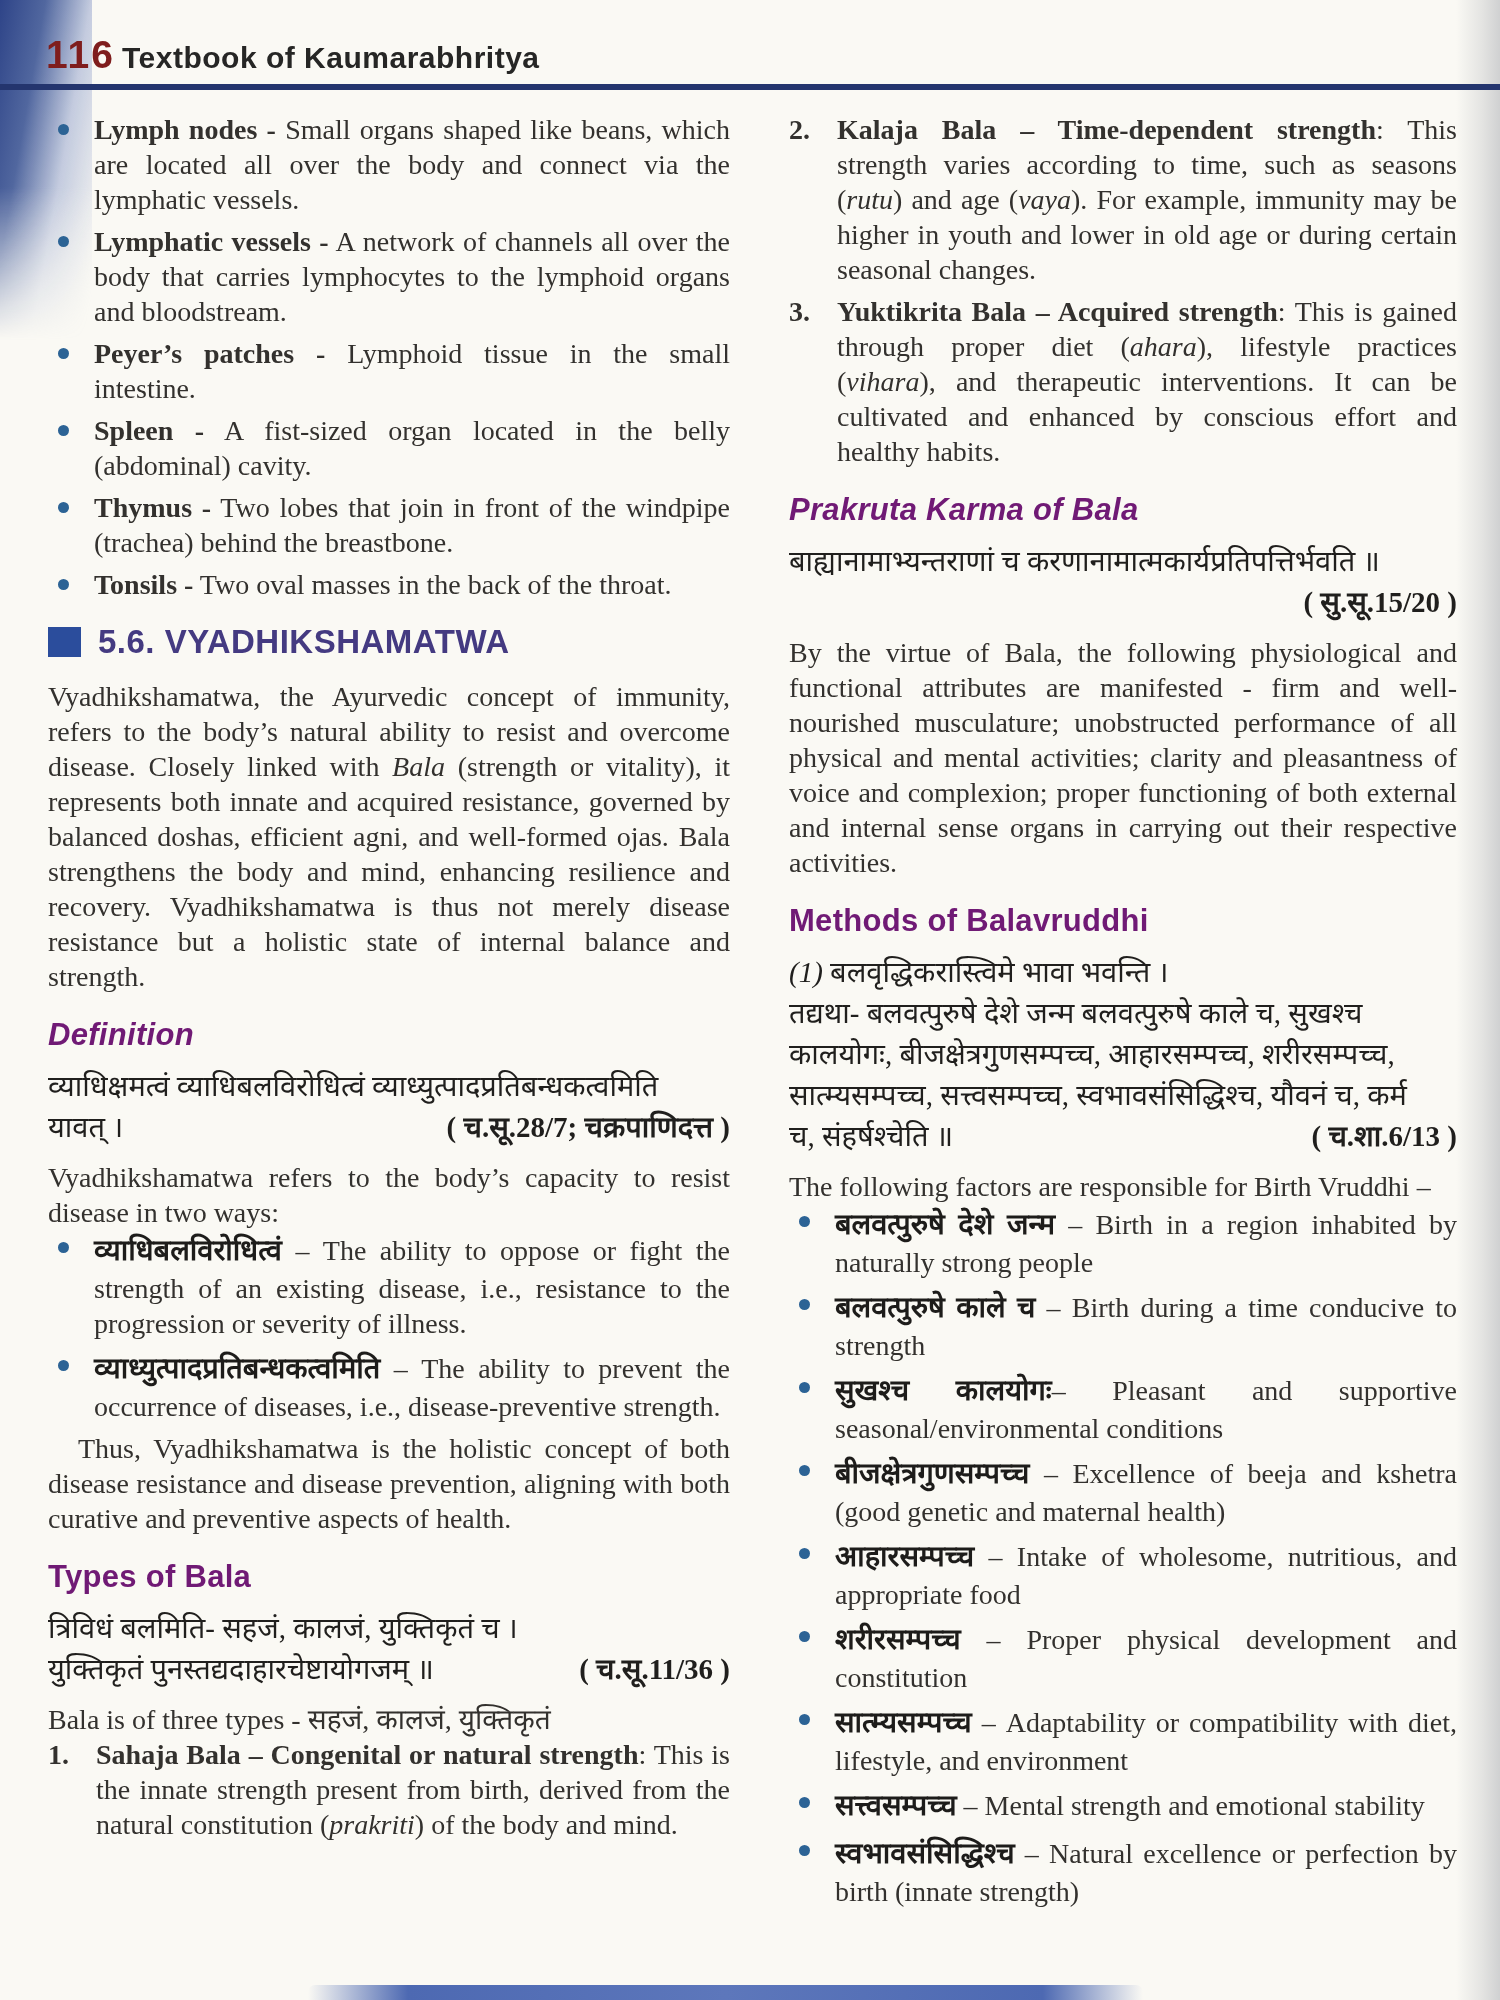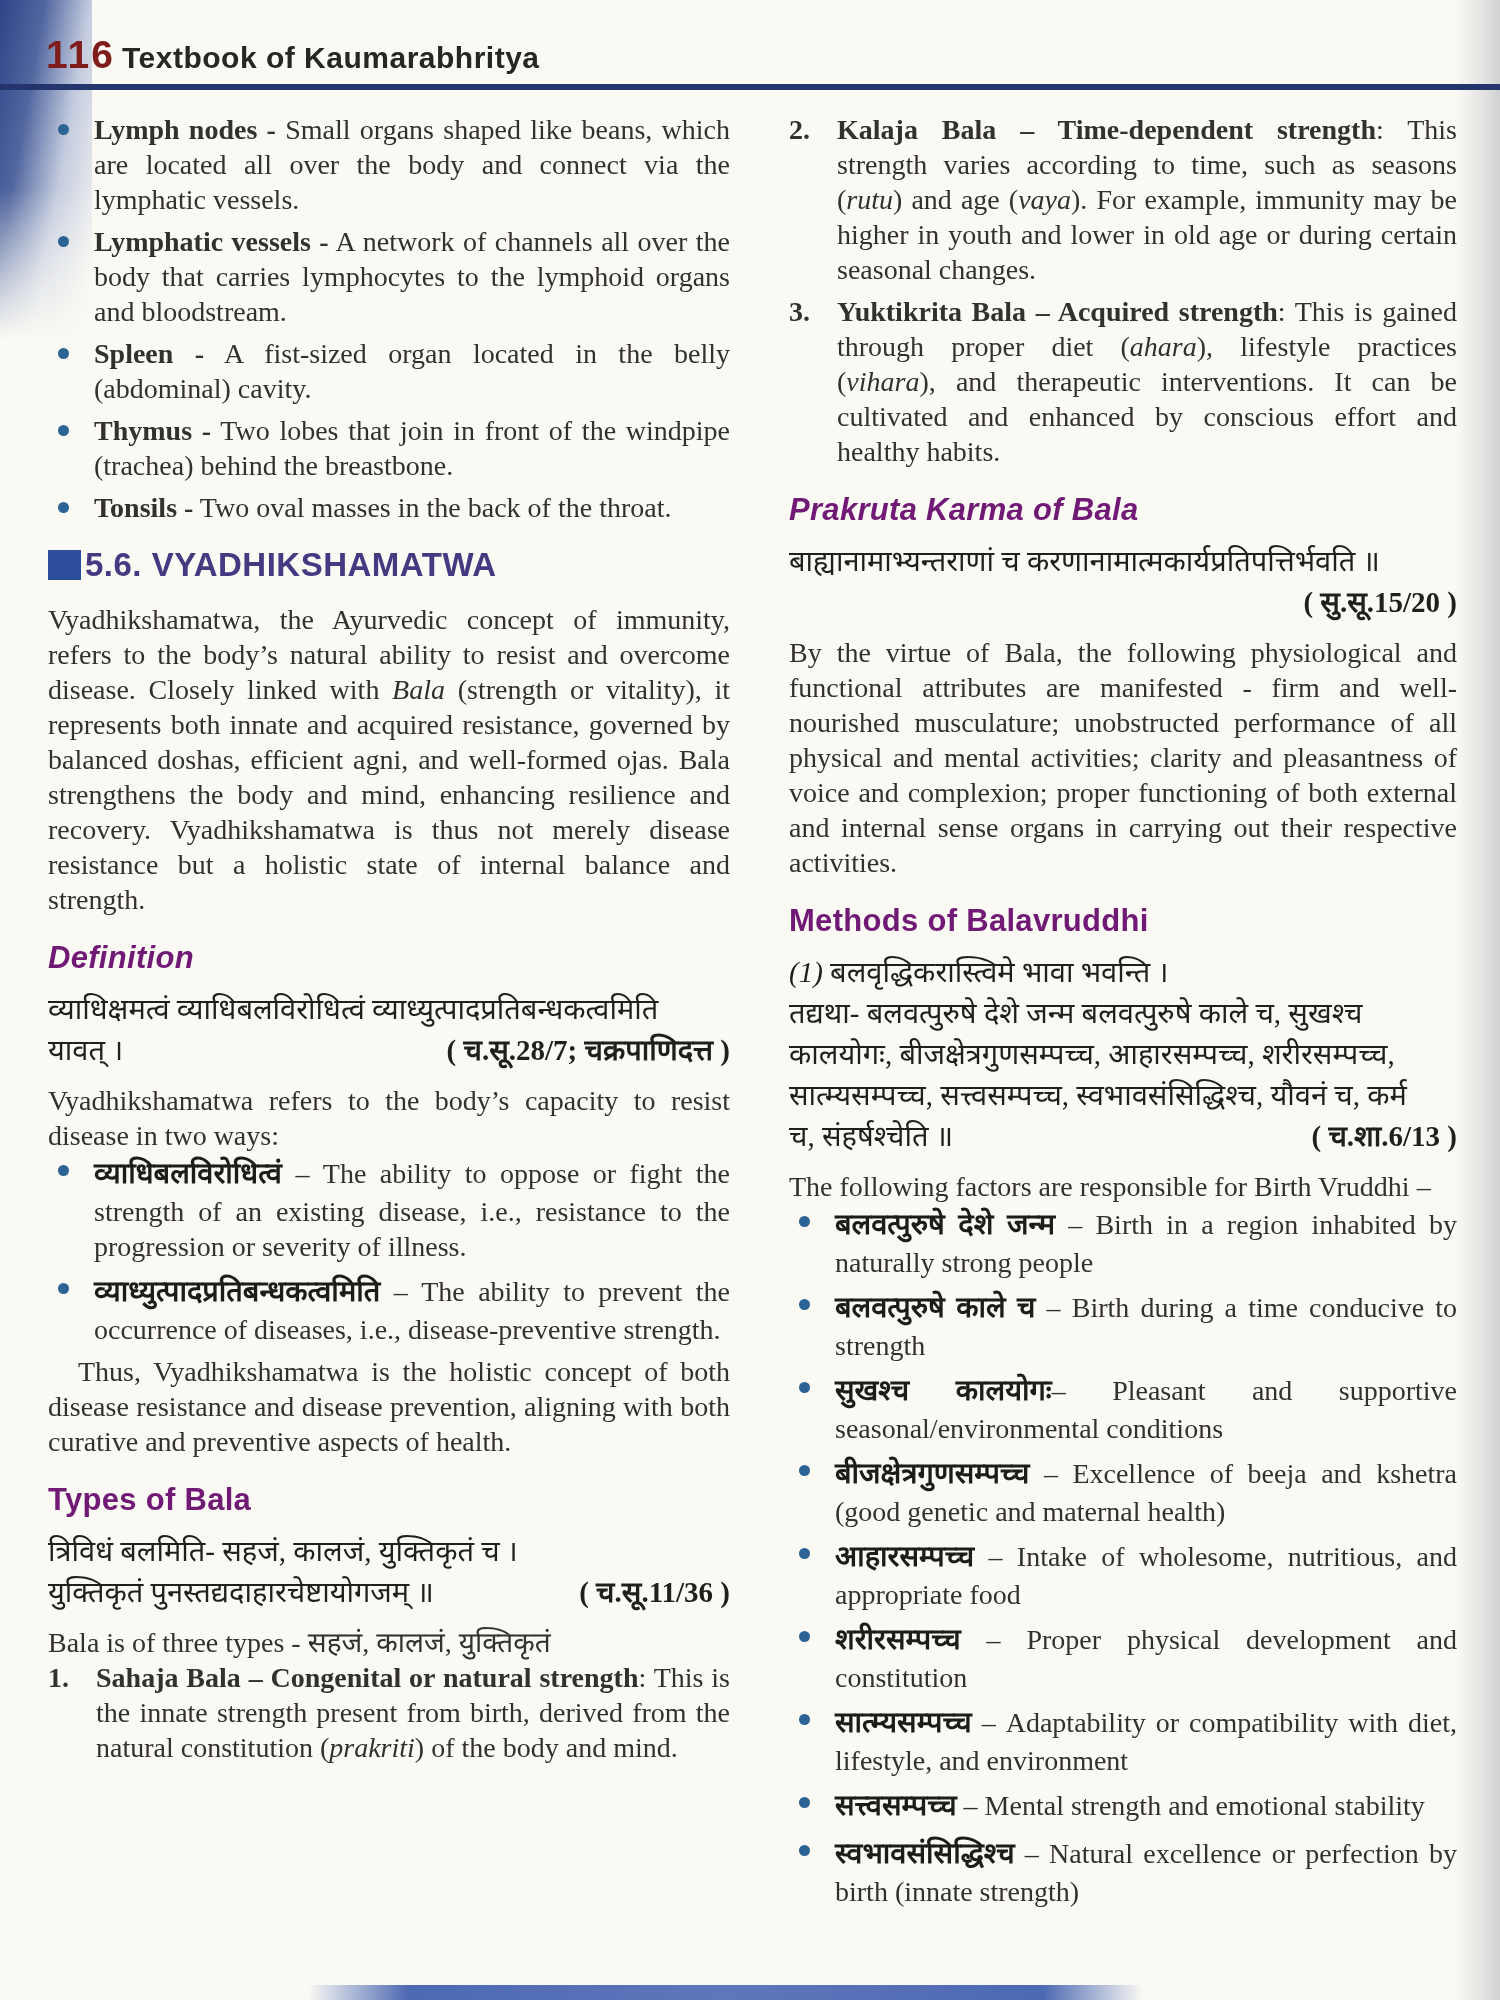--- a/index.html
+++ b/index.html
@@ -38,21 +38,21 @@
   .header-rule{position:absolute;left:0;top:84px;width:1500px;height:6px;background:#24356e;}
   
   .col{position:absolute;top:112px;font-size:28px;line-height:35px;}
   .col-left{left:48px;width:682px;}
   .col-right{left:789px;width:668px;}
   p{margin:0;text-align:justify;}
   .mt-s{margin-top:12px;}
   .indent{text-indent:30px;}
   
   .sec-head{
-    display:flex;align-items:center;gap:4px;margin:22px 0 20px;
+    display:flex;align-items:center;gap:17px;margin:22px 0 20px;
     font-family:"Liberation Sans","DejaVu Sans",sans-serif;
     font-weight:700;font-size:33px;color:#443a81;letter-spacing:.5px;
   }
   .sec-square{width:33px;height:30px;background:#2b4d9c;flex:0 0 auto;}
   .blue-head{
     margin:24px 0 14px;
     font-family:"Liberation Sans","DejaVu Sans",sans-serif;
     font-weight:700;font-size:31px;line-height:34px;color:#701a75;letter-spacing:.3px;
   }
   .blue-head.it{font-style:italic;}
@@ -88,20 +88,21 @@
 
   <div class="page-num">116</div>
   <div class="page-title">Textbook of Kaumarabhritya</div>
   <div class="header-rule"></div>
 
   <div class="col col-left">
 
     <ul class="blist">
       <li><span class="b">Lymph nodes -</span><span> Small organs shaped like beans, which are located all over the body and connect via the lymphatic vessels.</span></li>
       <li><span class="b">Lymphatic vessels -</span><span> A network of channels all over the body that carries lymphocytes to the lymphoid organs and bloodstream.</span></li>
+      <li><span class="b">Peyer’s patches -</span><span> Lymphoid tissue in the small intestine.</span></li>
       <li><span class="b">Spleen -</span><span> A fist-sized organ located in the belly (abdominal) cavity.</span></li>
       <li><span class="b">Thymus -</span><span> Two lobes that join in front of the windpipe (trachea) behind the breastbone.</span></li>
       <li><span class="b">Tonsils -</span><span> Two oval masses in the back of the throat.</span></li>
     </ul>
 
     <div class="sec-head">
       <span class="sec-square"></span>
       <span>5.6. VYADHIKSHAMATWA</span>
     </div>
 

